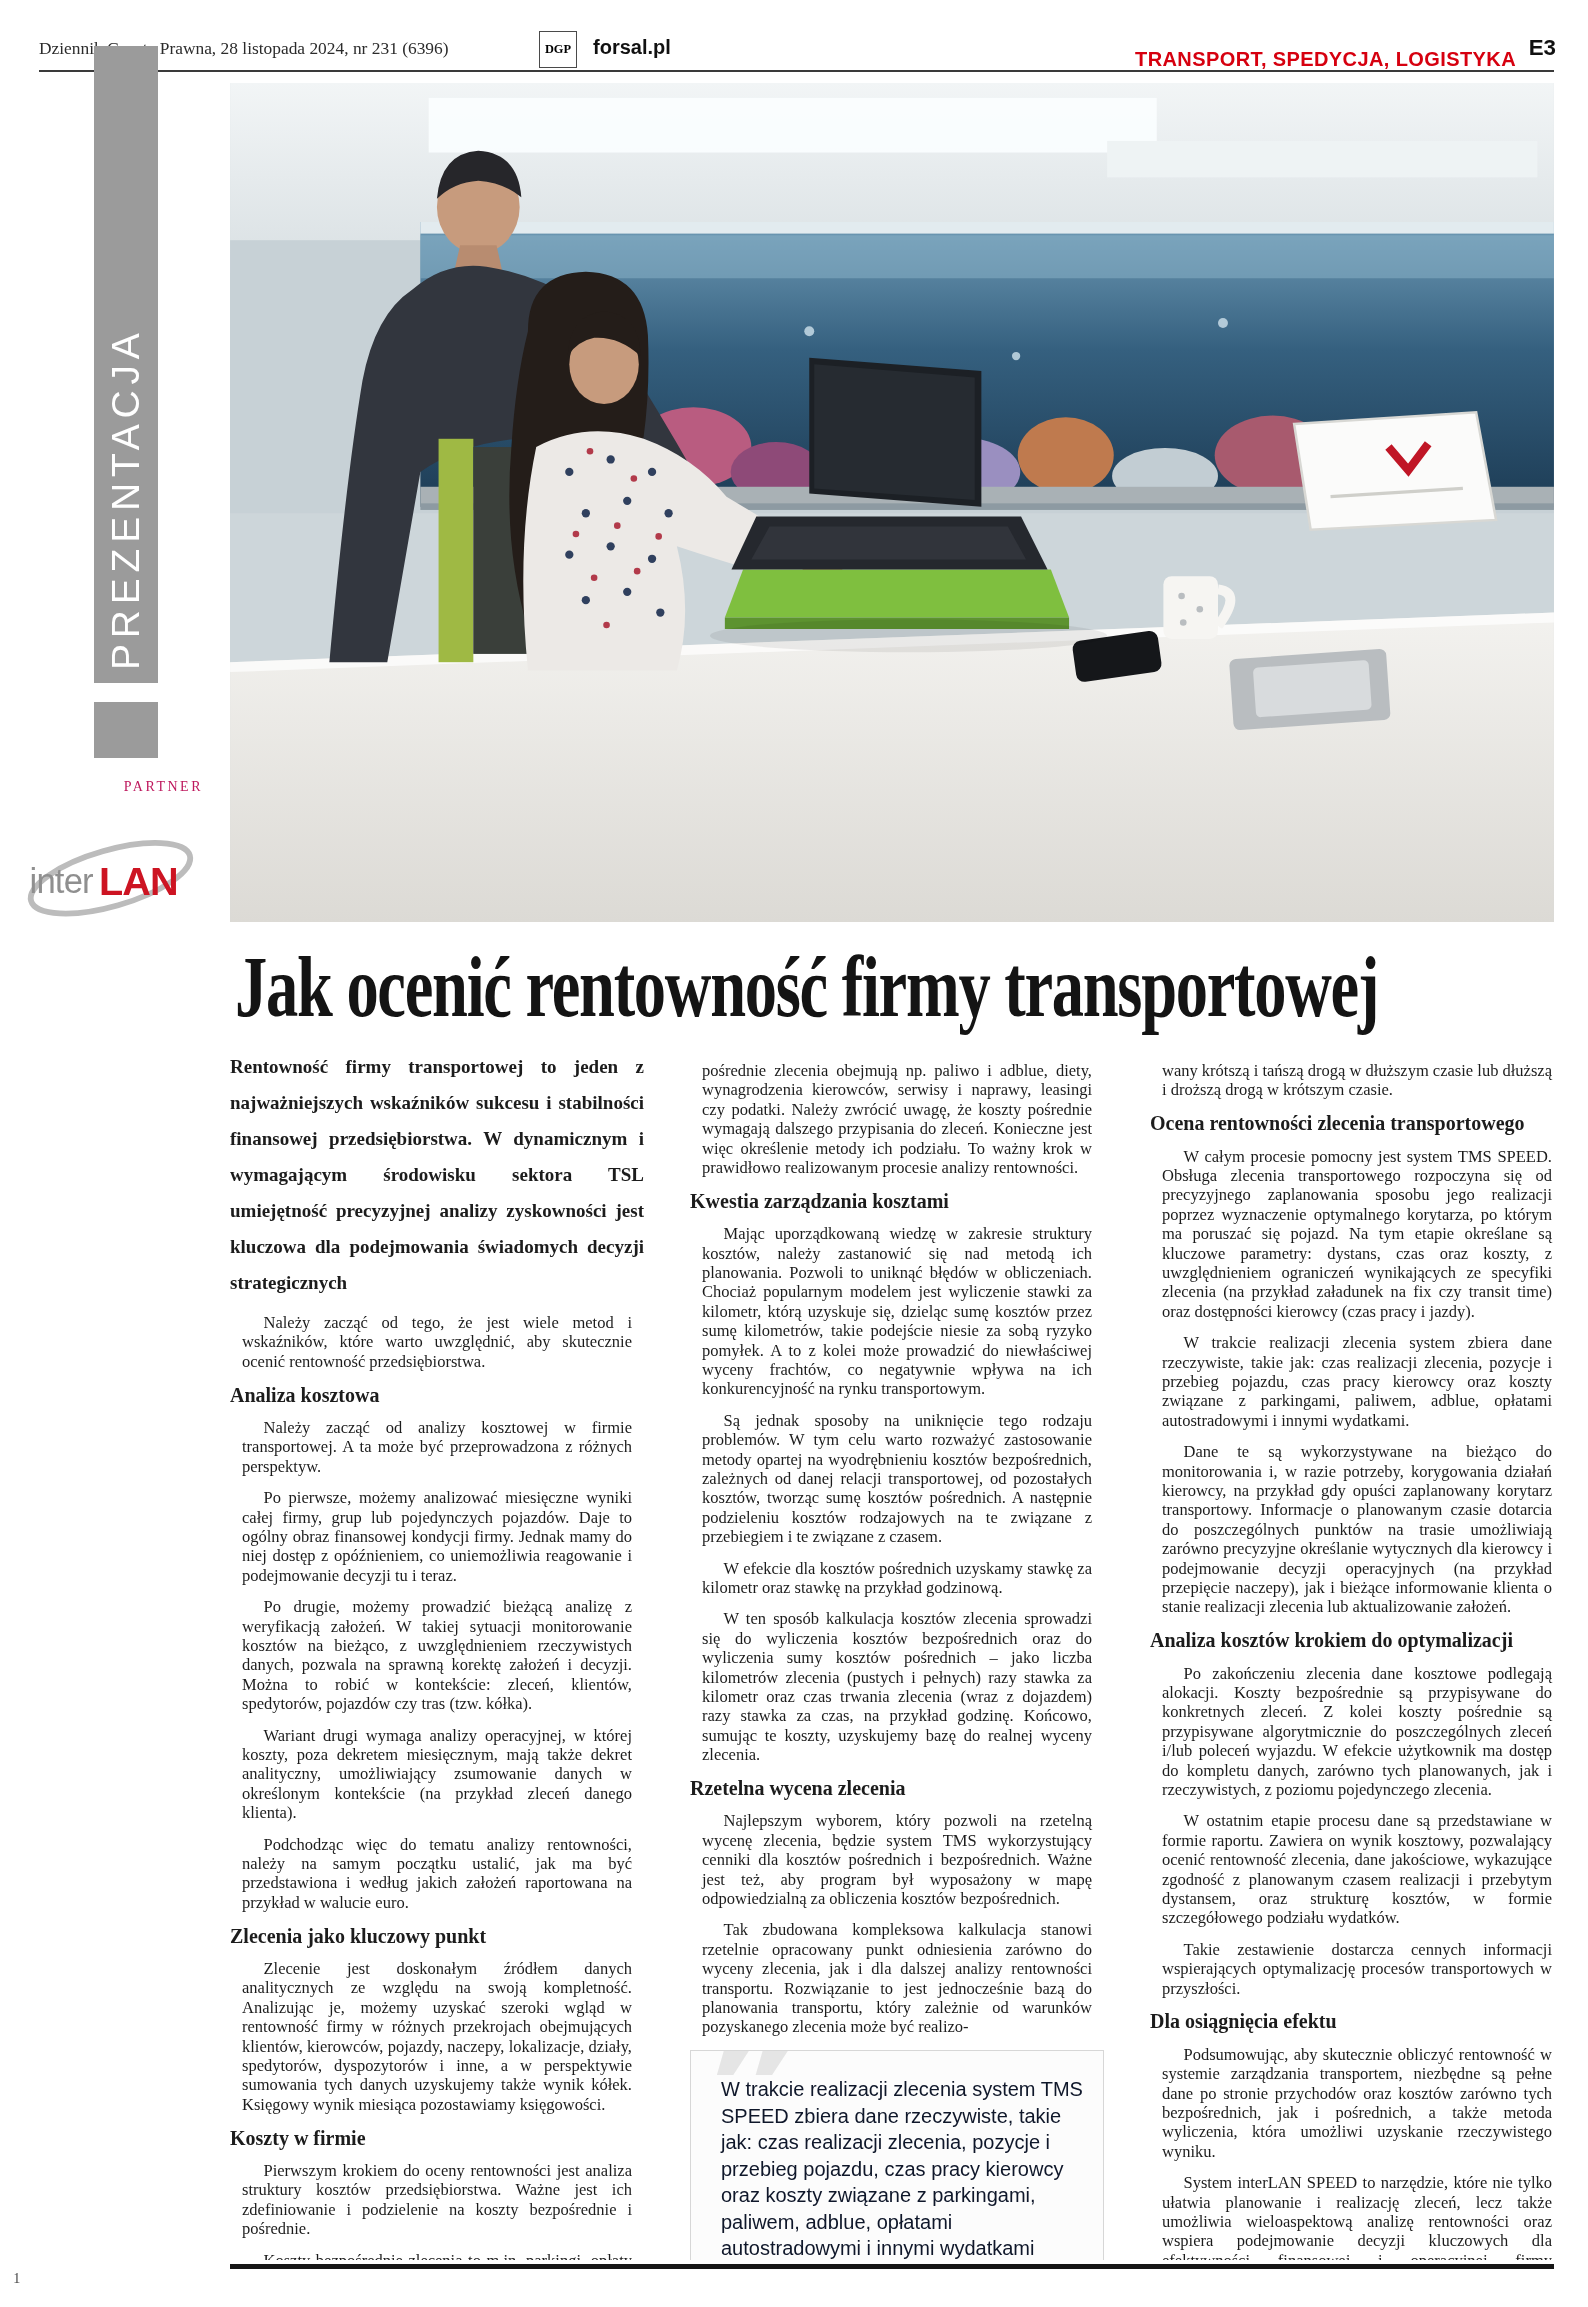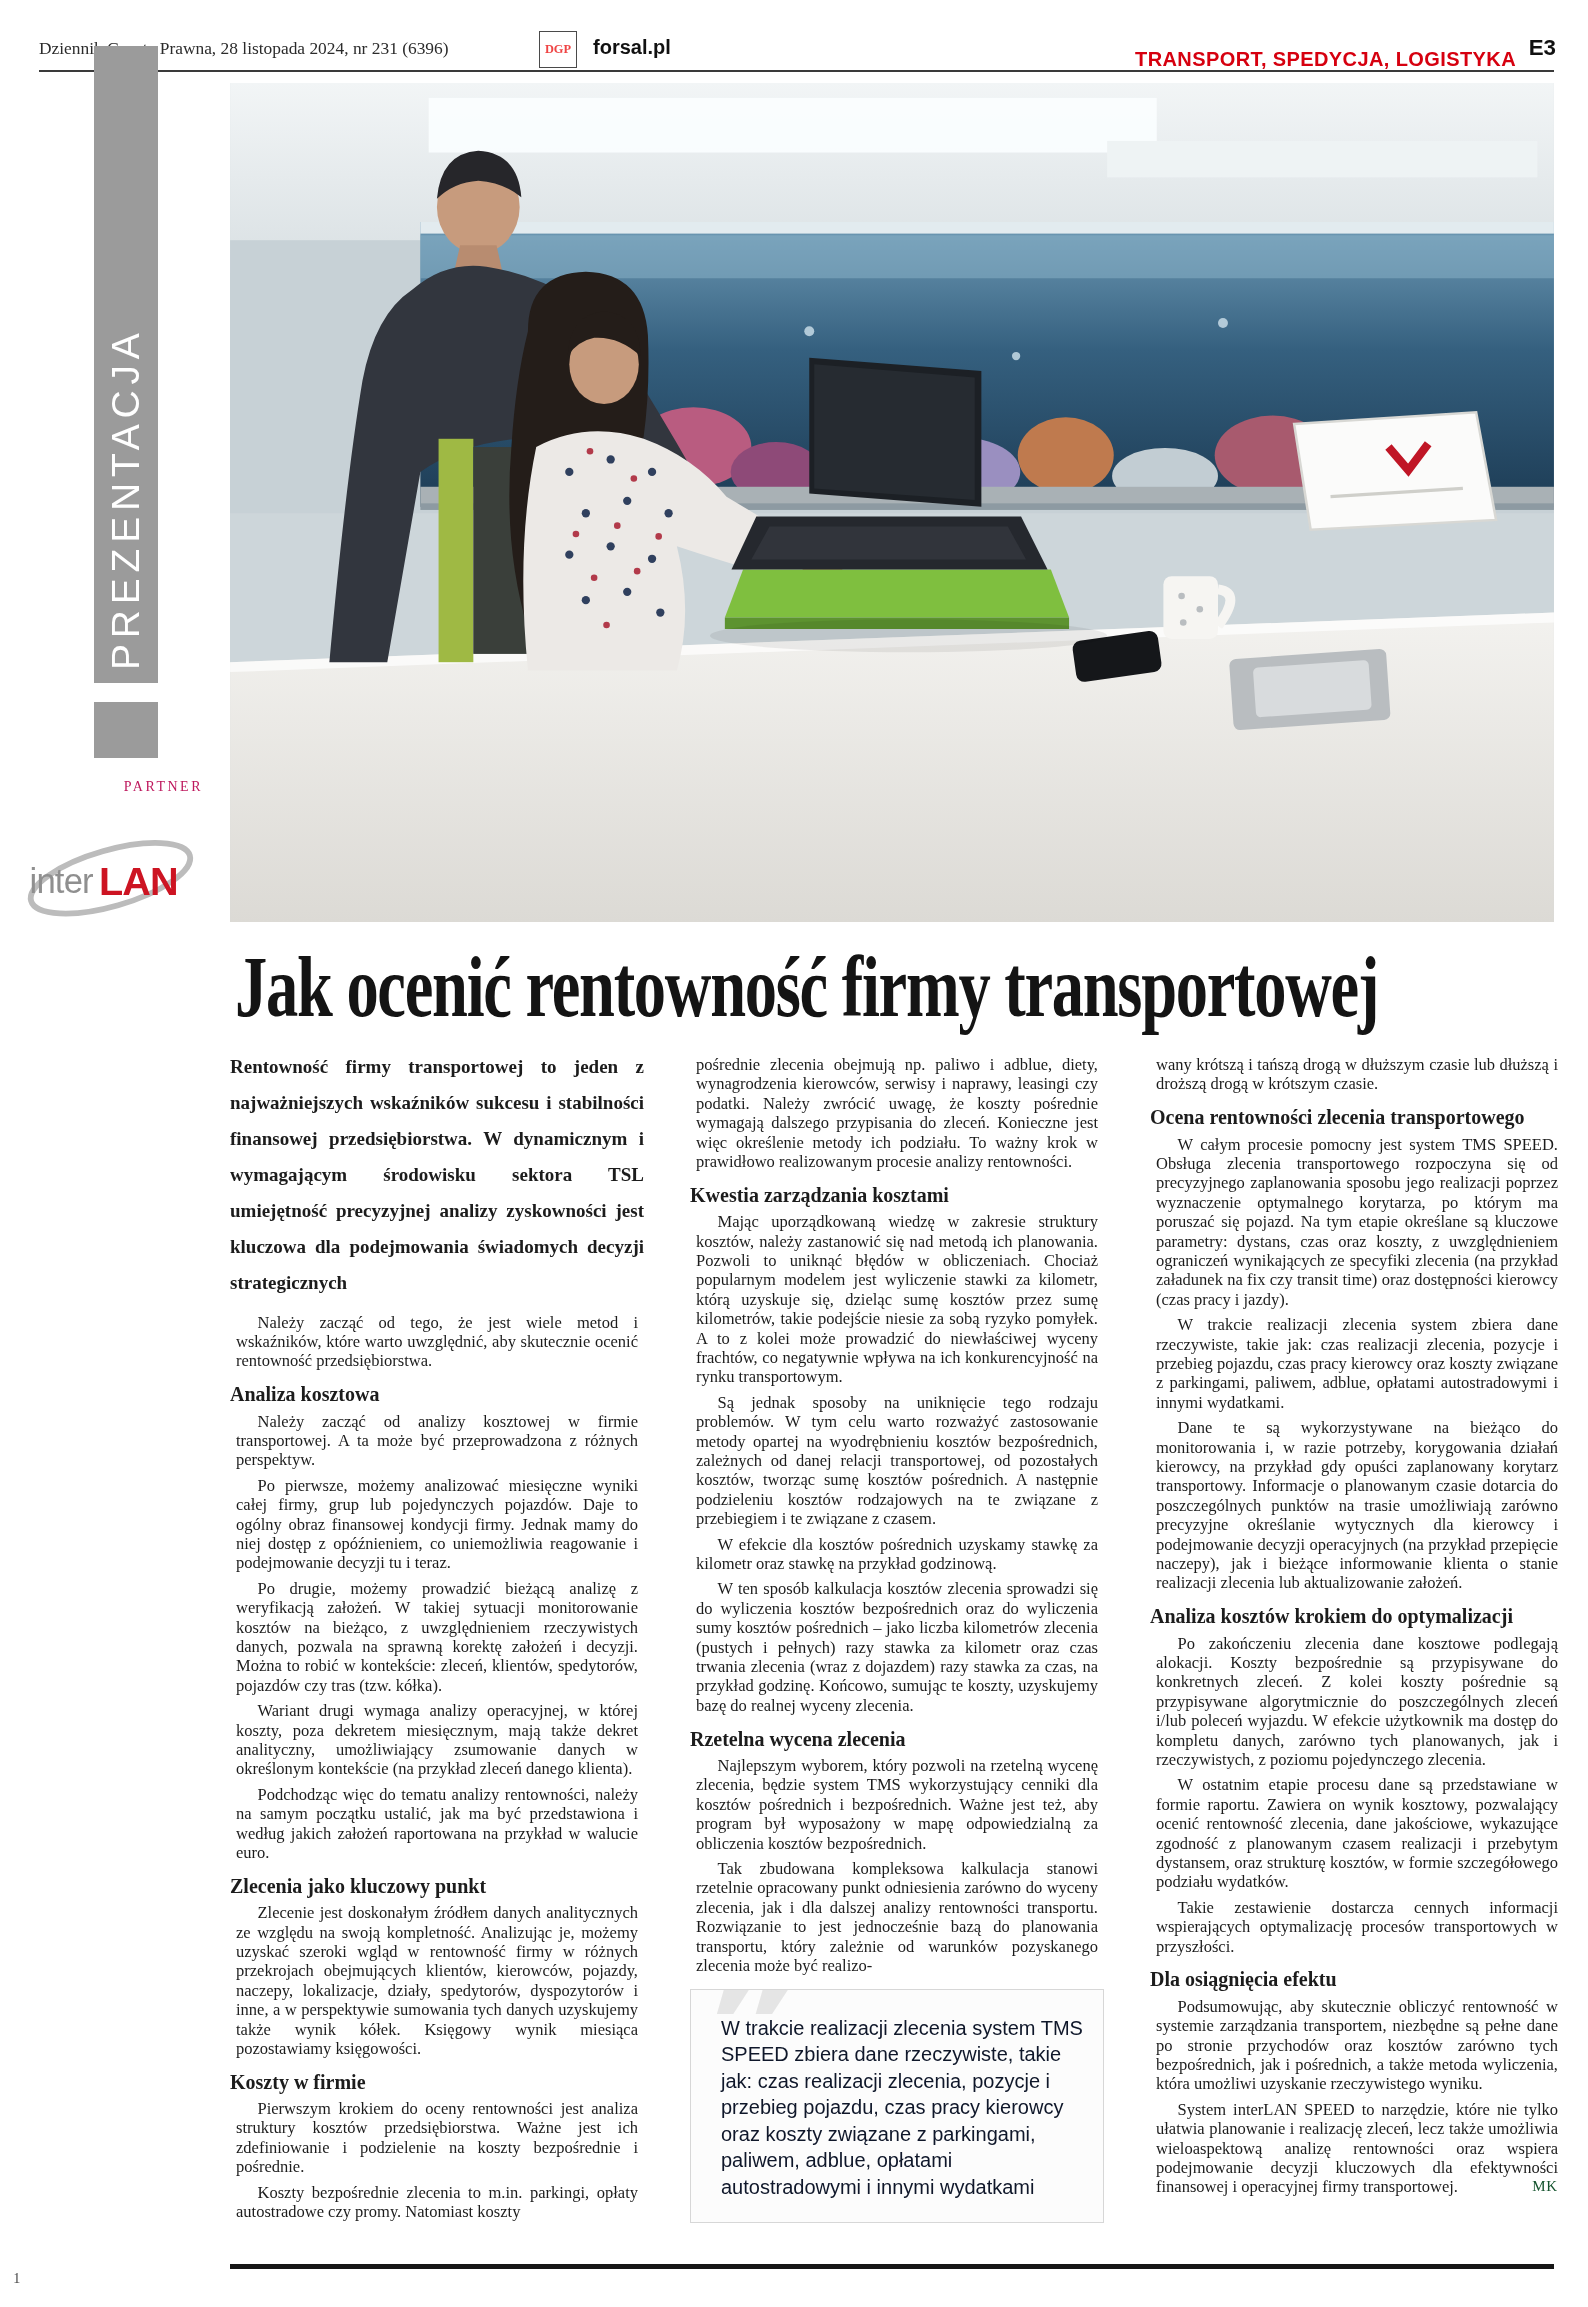--- a/index.html
+++ b/index.html
@@ -3,21 +3,21 @@
 <meta charset="utf-8">
 <style>
   html,body{margin:0;padding:0;background:#ffffff;}
   .page{position:relative;width:1589px;height:2307px;background:#fff;overflow:hidden;
         font-family:"Liberation Serif",serif;color:#1c1c1c;}
 
   
   .masthead-issue{position:absolute;left:39px;top:38px;font-size:17.4px;color:#2b2b2b;}
   .dgp-box{position:absolute;left:539px;top:31px;width:36px;height:35px;border:1.7px solid #4a4a4a;
            display:flex;align-items:center;justify-content:center;background:#fff;
-           font-weight:bold;font-size:12.4px;color:#ef4444;}
+           font-weight:bold;font-size:12.4px;color:#000000;}
   .masthead-site{position:absolute;left:593px;top:36px;font-family:"Liberation Sans",sans-serif;
                  font-weight:bold;font-size:20px;color:#111;text-align:right;}
   .masthead-section{position:absolute;right:73px;top:36px;font-family:"Liberation Sans",sans-serif;
                     font-weight:bold;font-size:20px;letter-spacing:0.4px;}
   .masthead-page{position:absolute;right:33px;top:35px;font-family:"Liberation Sans",sans-serif;
                  font-weight:bold;font-size:22.3px;color:#111;}
   .masthead-rule{position:absolute;left:39px;width:1515px;top:70px;height:1.7px;background:#3a3a3a;}
 
   
   .kicker-bar{position:absolute;left:94px;top:46px;width:64px;height:637px;background:#9b9b9b;}
@@ -36,21 +36,21 @@
   .headline{position:absolute;left:227px;top:925px;width:1332px;height:116px;overflow:hidden;}
   .headline span{display:inline-block;white-space:nowrap;font-size:86px;font-weight:bold;
                  letter-spacing:-1.7px;color:#141414;transform:scaleX(.75);transform-origin:left top;
                  line-height:108px;}
 
   
   .columns{position:absolute;left:230px;top:1049px;width:1332px;height:1211px;
            display:flex;gap:46px;overflow:hidden;}
   .col{flex:0 0 414px;width:414px;}
   .lede{font-weight:bold;font-size:19px;line-height:36px;margin:0 0 11.6px;text-align:justify;}
-  .body-p{font-size:16.5px;line-height:19.4px;margin:6px;text-align:justify;text-indent:21.5px;}
+  .body-p{font-size:16.5px;line-height:19.4px;margin:12px;text-align:justify;text-indent:21.5px;}
   .no-indent{text-indent:0;}
   .sec-h{font-size:20px;line-height:22.3px;font-weight:bold;margin:12.4px 0 5px;}
   .byline{float:right;font-size:15px;letter-spacing:0.8px;color:#14532d;}
 
   .quote-box{margin-top:13.2px;border:1.7px solid #d7d7d7;background:#fcfcfc;position:relative;
              padding:25px 18px 21.5px 30px;overflow:hidden;}
   .qmark{position:absolute;left:11.6px;top:-43px;font-family:"DejaVu Sans",sans-serif;font-weight:bold;
          font-size:157px;color:#e5e5e5;line-height:1;pointer-events:none;}
   .qtext{position:relative;display:block;font-family:"Liberation Sans",sans-serif;
          font-size:20px;line-height:26.5px;color:#0f172a;}

